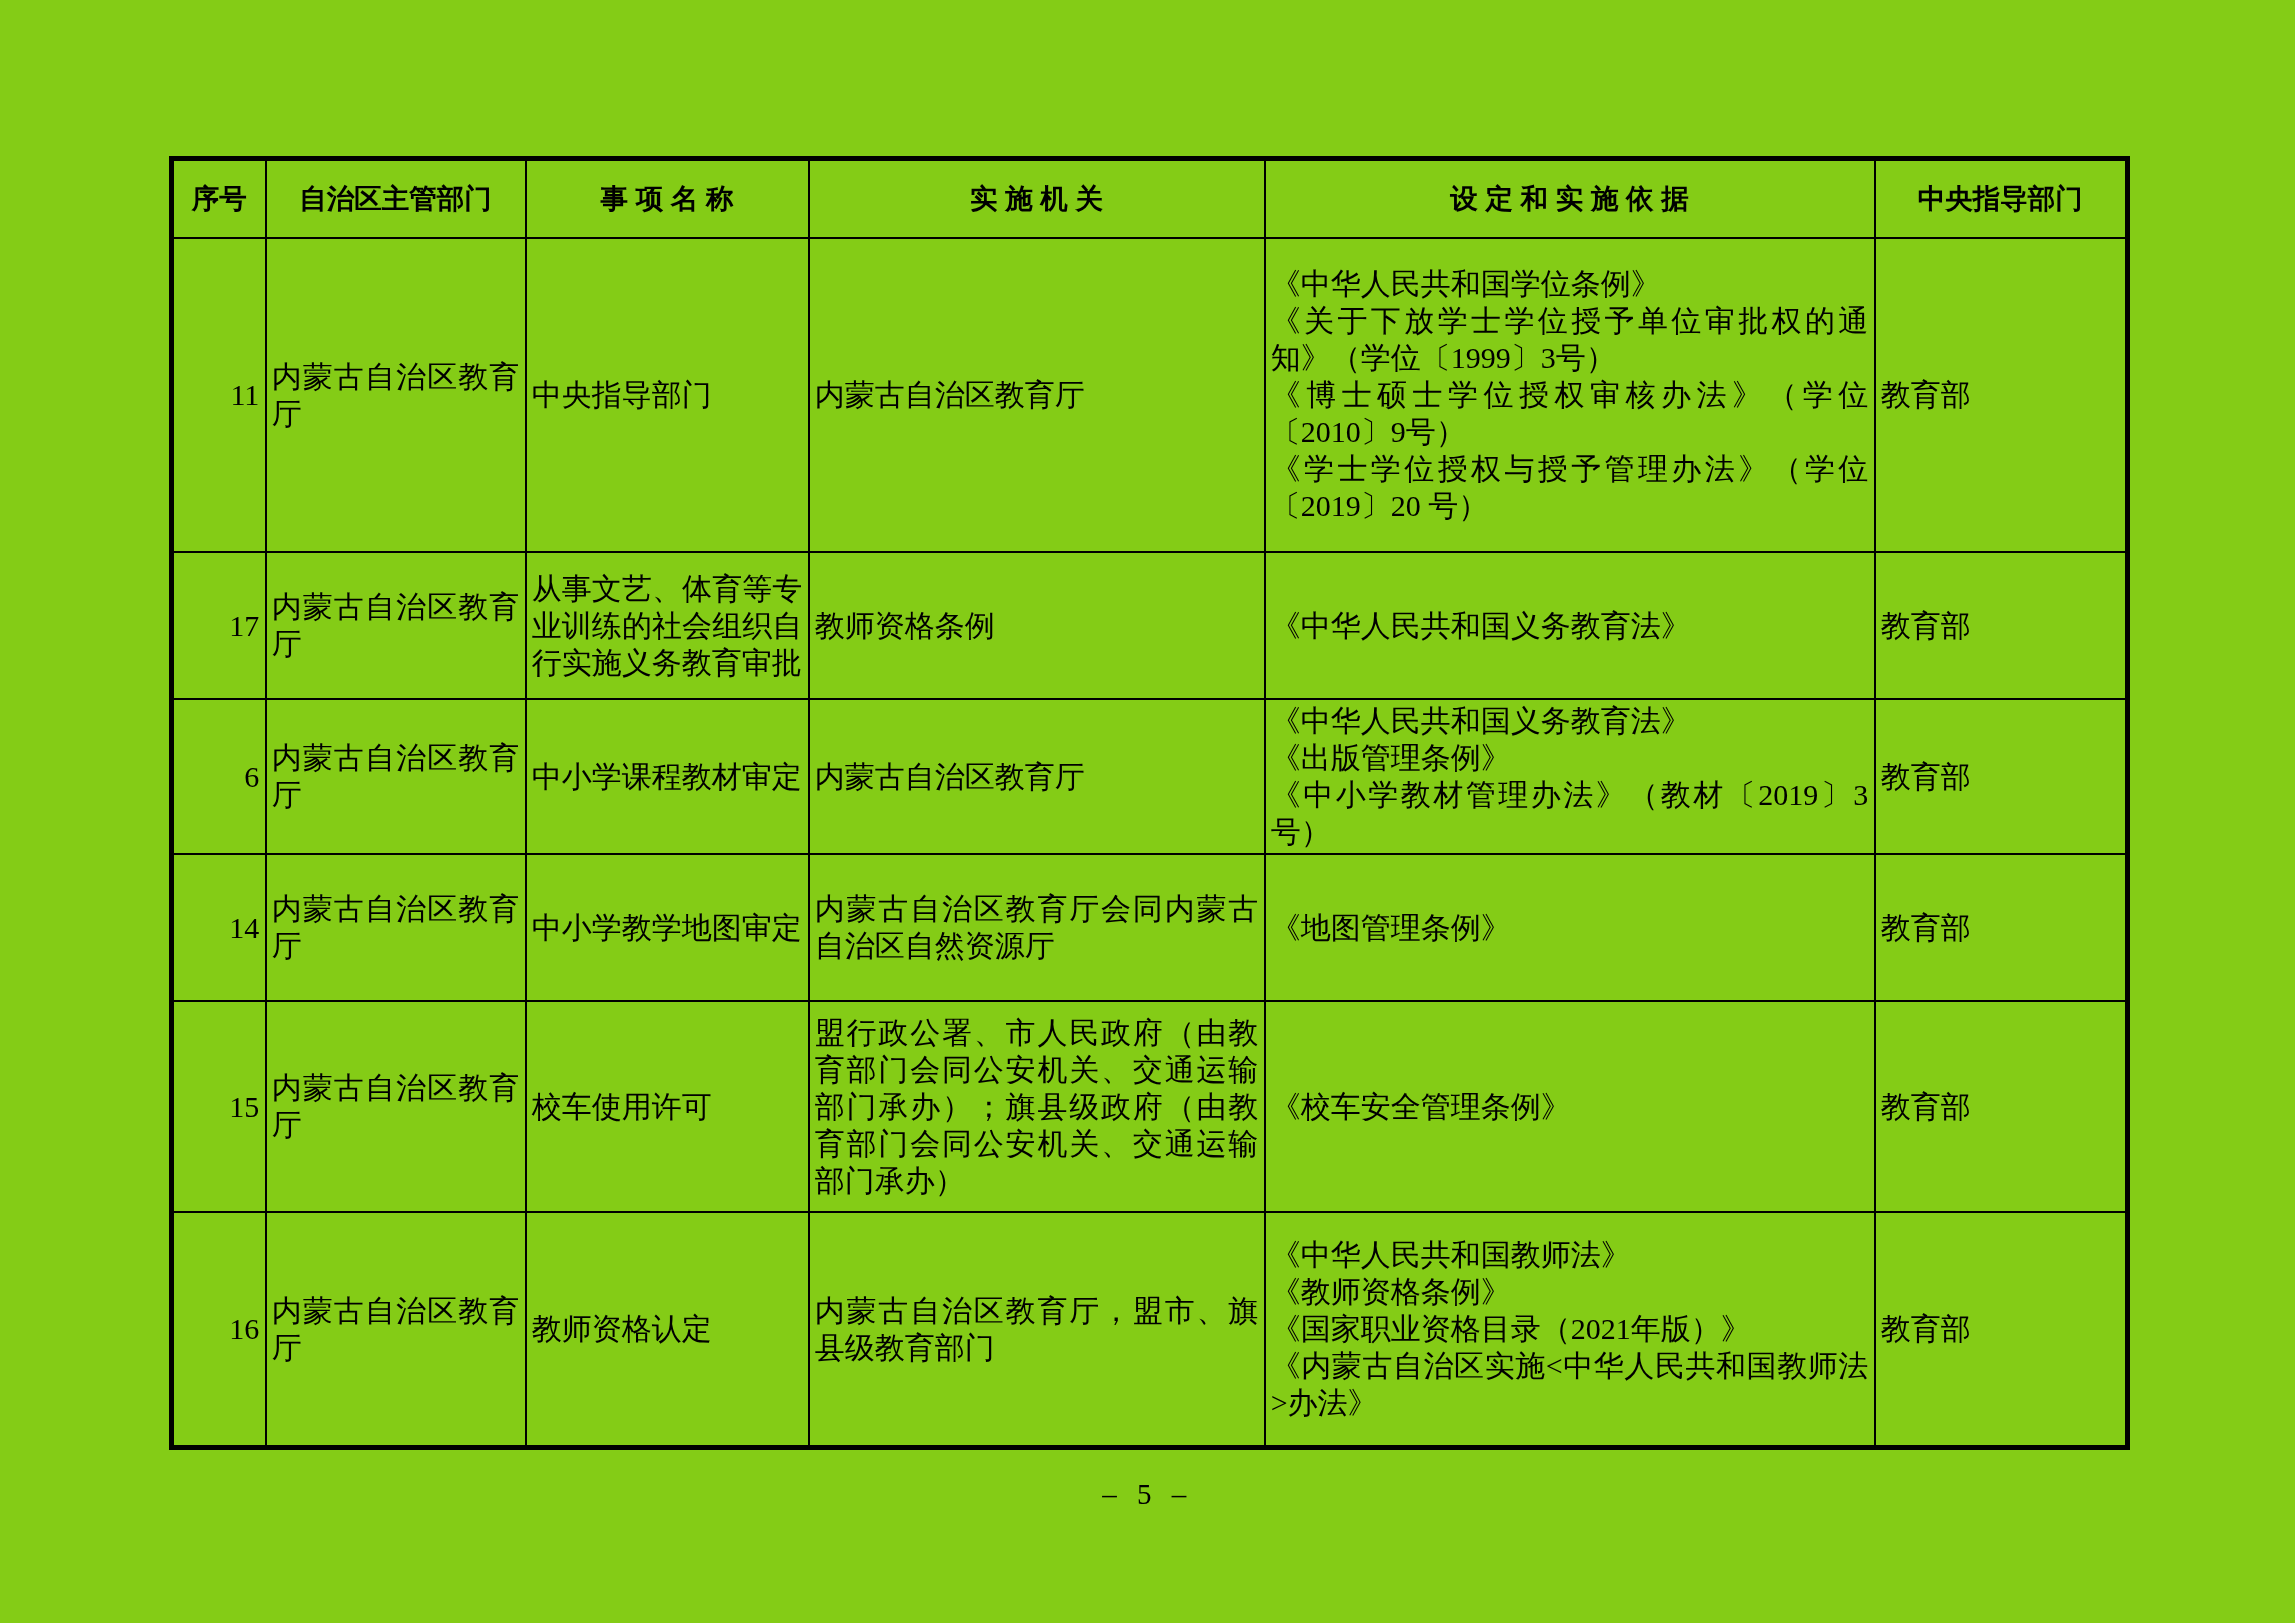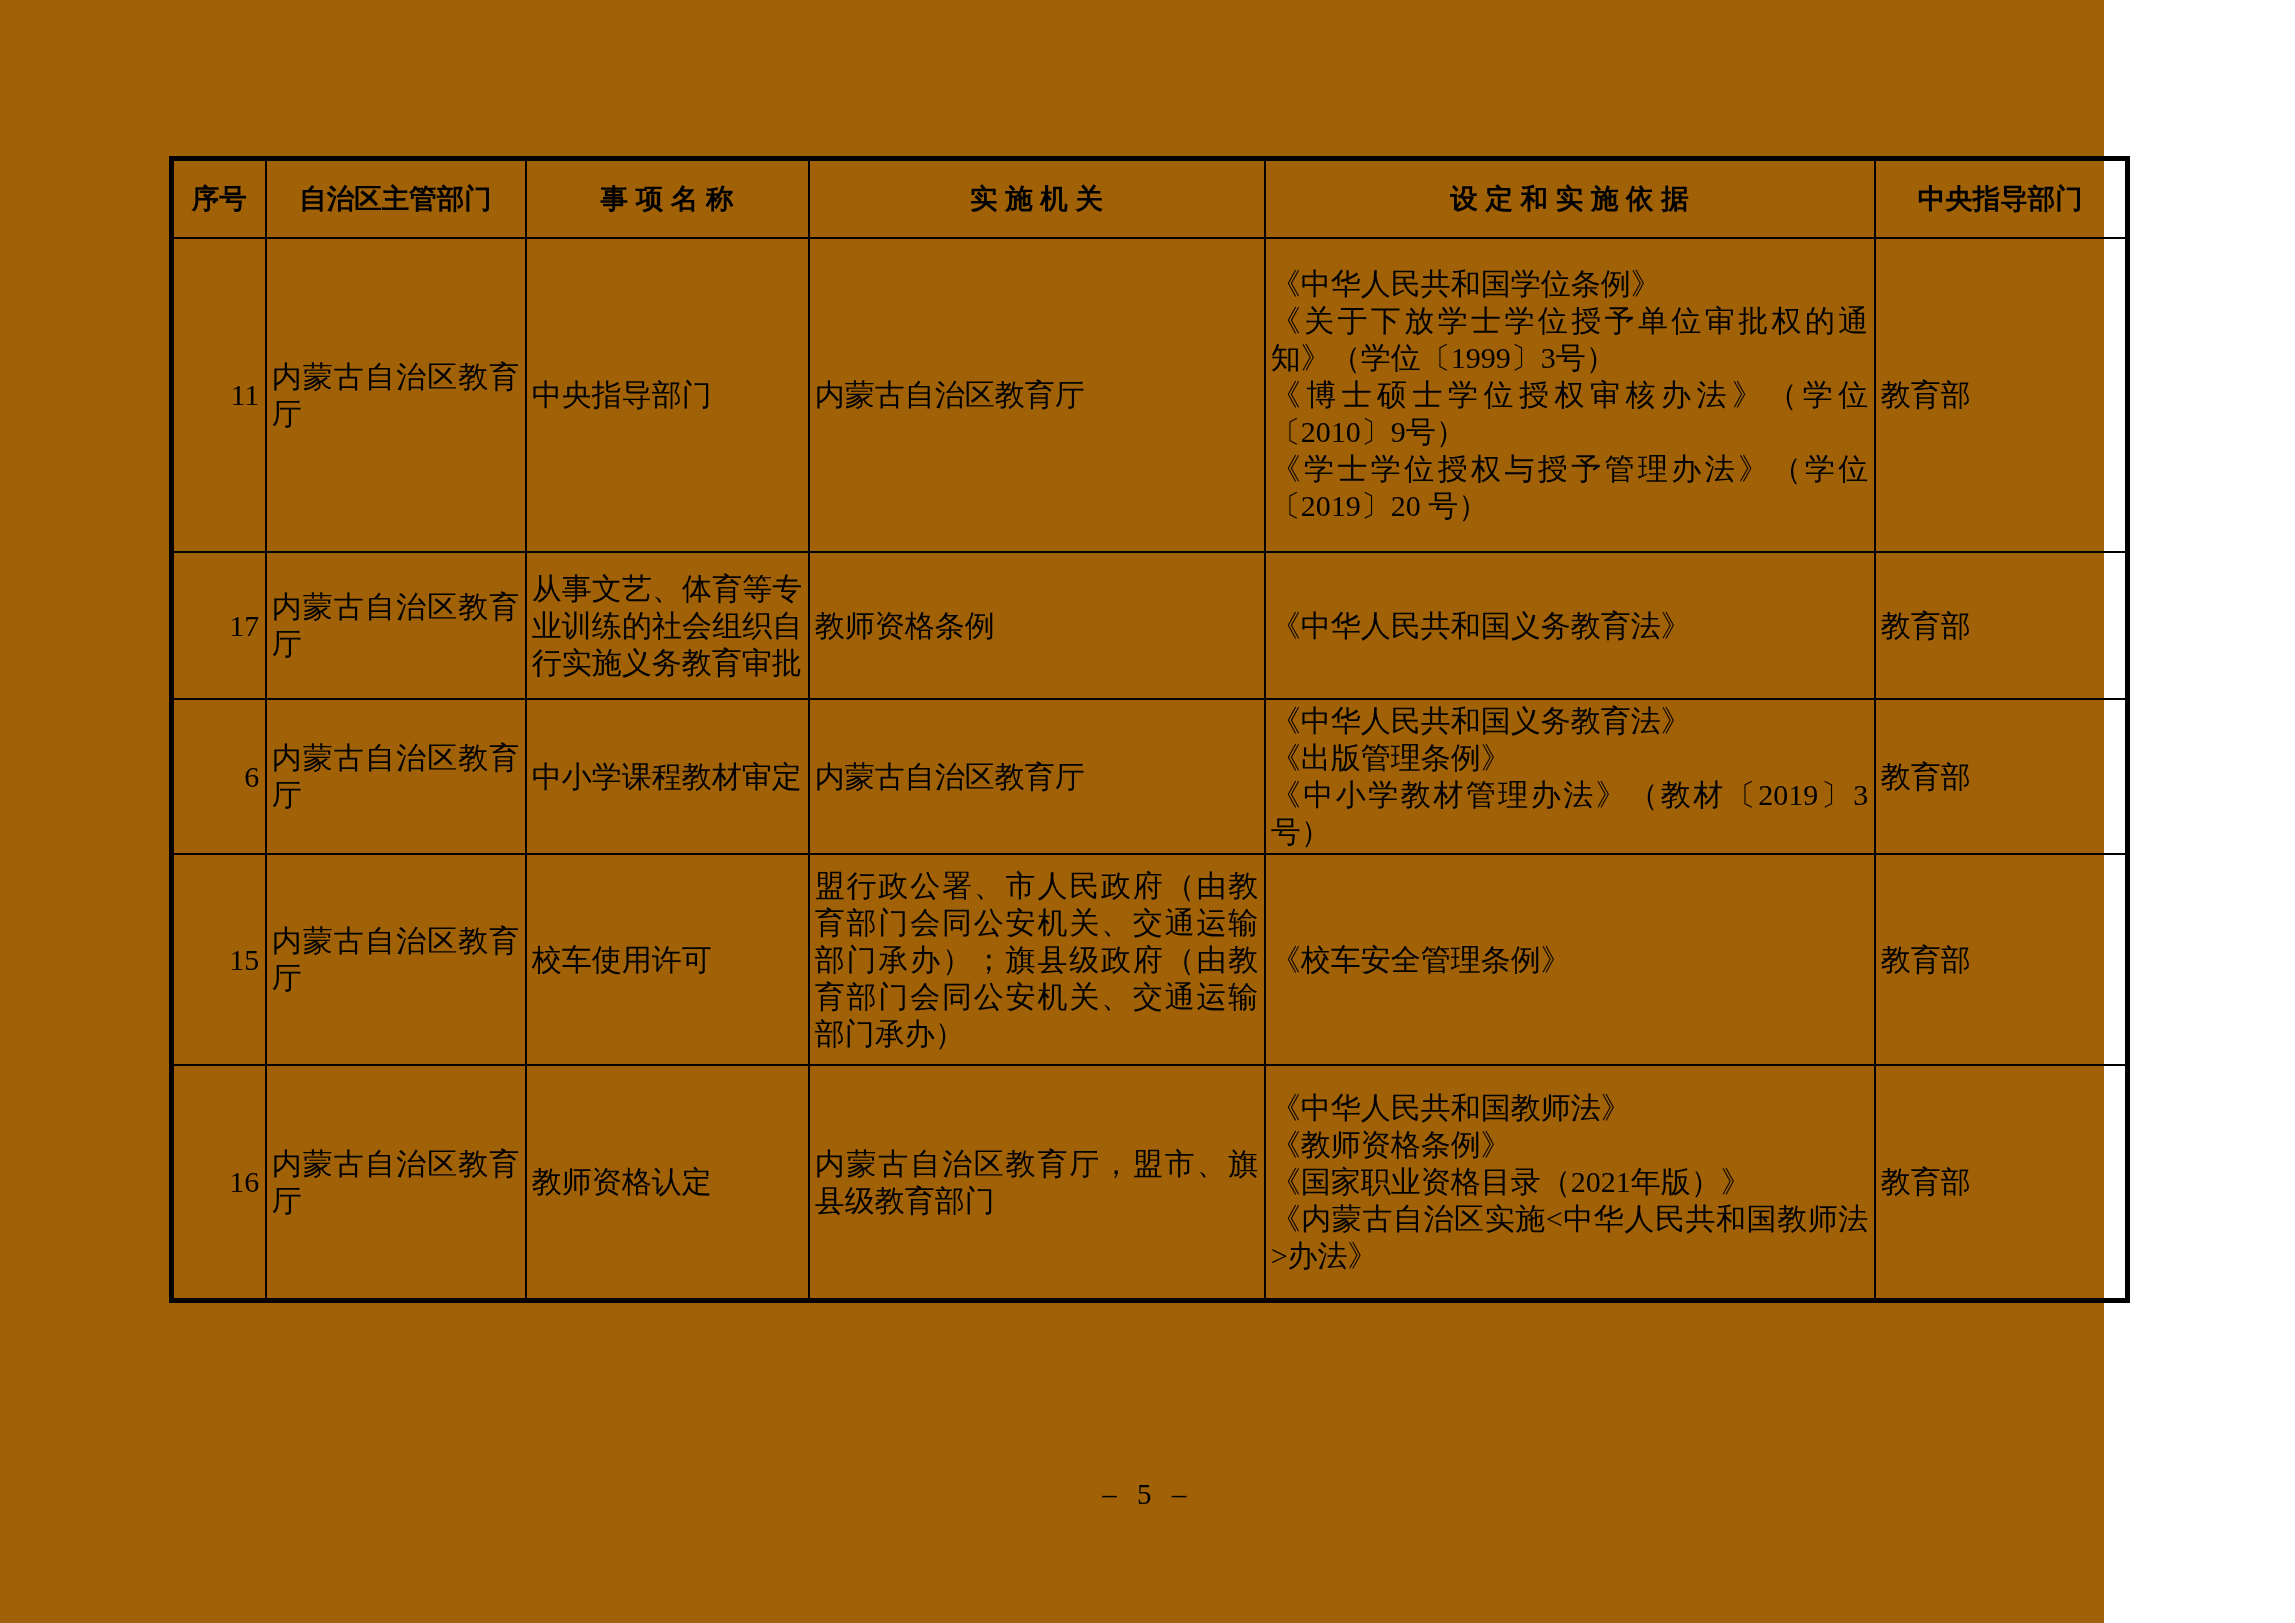--- a/index.html
+++ b/index.html
@@ -10,23 +10,23 @@
   body {
     position: relative;
     width: 2295px;
     height: 1623px;
     color: #000000;
     font-family: "Liberation Serif", "DejaVu Serif", serif;
   }
   .page {
     position: absolute;
     left: 0; top: 0;
-    width: 2104px;
+    width: 2295px;
     height: 1623px;
-    background: #a16207;
+    background: #84cc16;
   }
   table.approval {
     position: absolute;
     left: 169px;
     top: 156px;
     width: 1957px;
     border-collapse: collapse;
     table-layout: fixed;
     border: 5.2px solid #000000;
   }
@@ -136,20 +136,30 @@
         <td class="c-item">中小学课程教材审定</td>
         <td class="c-agency">内蒙古自治区教育厅</td>
         <td class="c-basis">
           <div class="basis-line">《中华人民共和国义务教育法》</div>
           <div class="basis-line">《出版管理条例》</div>
           <div class="basis-line">《中小学教材管理办法》（教材〔2019〕3号）</div>
         </td>
         <td class="c-central">教育部</td>
       </tr>
 
+      <tr style="height:147px">
+        <td class="c-no">14</td>
+        <td class="c-dept">内蒙古自治区教育厅</td>
+        <td class="c-item">中小学教学地图审定</td>
+        <td class="c-agency">内蒙古自治区教育厅会同内蒙古自治区自然资源厅</td>
+        <td class="c-basis">
+          <div class="basis-line">《地图管理条例》</div>
+        </td>
+        <td class="c-central">教育部</td>
+      </tr>
 
       <tr style="height:211px">
         <td class="c-no">15</td>
         <td class="c-dept">内蒙古自治区教育厅</td>
         <td class="c-item">校车使用许可</td>
         <td class="c-agency">盟行政公署、市人民政府（由教育部门会同公安机关、交通运输部门承办）；旗县级政府（由教育部门会同公安机关、交通运输部门承办）</td>
         <td class="c-basis">
           <div class="basis-line">《校车安全管理条例》</div>
         </td>
         <td class="c-central">教育部</td>

